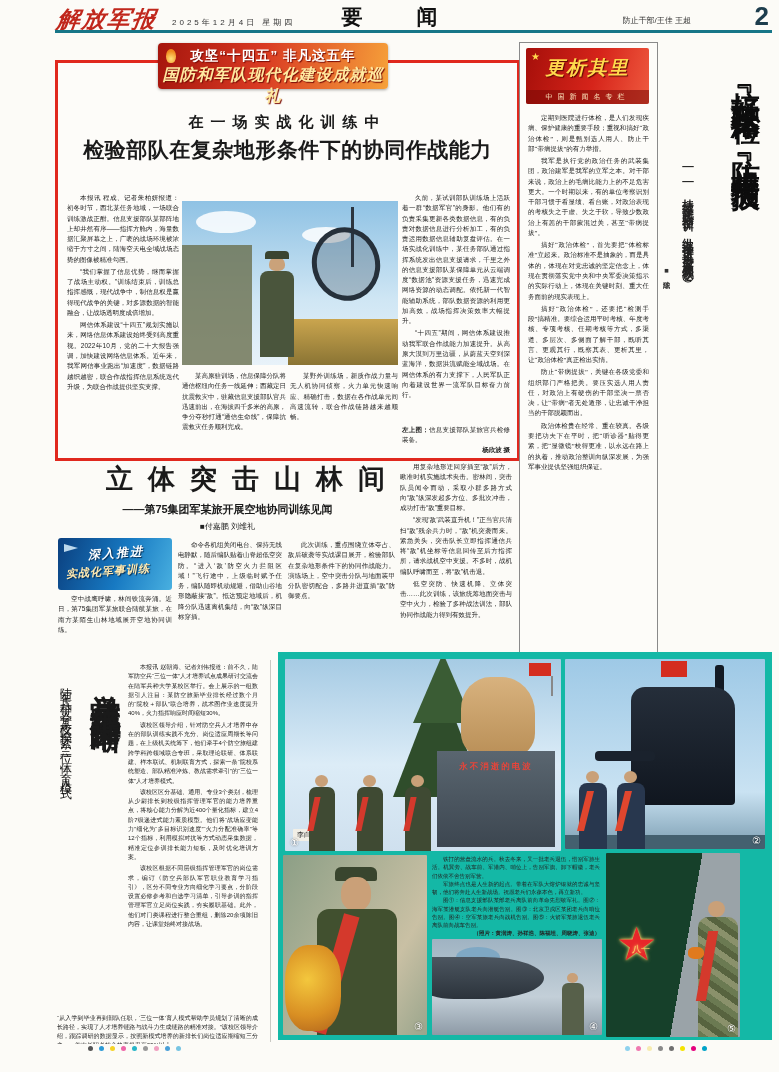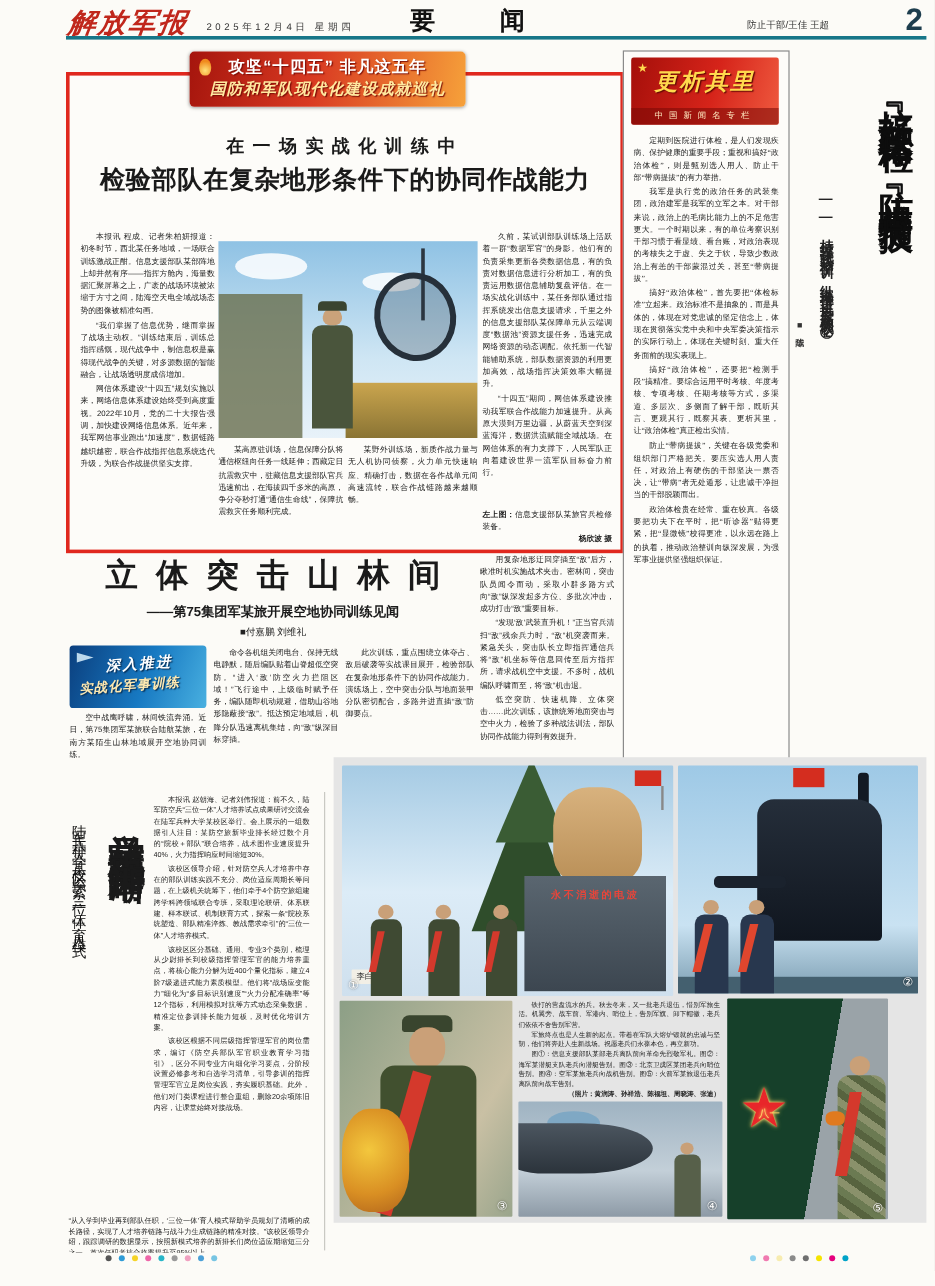--- a/index.html
+++ b/index.html
@@ -19,21 +19,21 @@
   .news{font-size:6.5px;line-height:1.58;text-align:justify;color:#222;}
   .news p{margin:0 0 2px 0;text-indent:2em;}
   .v{writing-mode:vertical-rl;text-orientation:upright;}
   
   .leadbox{left:55px;top:60px;width:459px;height:395px;border:3px solid #e0281e;background:#fdfcf9;}
   .banner{left:100px;top:-20px;width:230px;height:46px;border-radius:4px;
           background:linear-gradient(100deg,#a5150d,#d93a22 45%,#f6a13a);
           box-shadow:0 1px 3px rgba(0,0,0,.35);text-align:center;}
   .banner .l1{margin-top:4px;font-size:13.5px;font-weight:900;color:#fff;letter-spacing:1px;
           text-shadow:1px 1px 1px #7a0c05;}
-  .banner .l2{font-size:13px;font-family:Liberation Mono, monospace;font-weight:bold;font-style:italic;
+  .banner .l2{font-size:16px;font-family:Liberation Mono, monospace;font-weight:bold;font-style:italic;
           color:#ffe9a0;letter-spacing:1px;text-shadow:1px 1px 1px #7a0c05;}
   .flame{position:absolute;left:8px;top:6px;width:10px;height:14px;border-radius:50% 50% 45% 45%;
           background:radial-gradient(circle at 50% 70%,#ffe27a,#f08a1d 70%);}
   .kicker{left:0;top:50px;width:100%;text-align:center;font-size:15px;font-weight:bold;
           letter-spacing:7px;font-family:"Liberation Serif",serif;}
   .headline1{left:0;top:73px;width:100%;text-align:center;font-size:21px;font-weight:900;
           letter-spacing:.5px;}
   .lead-col1{left:9px;top:130px;width:112px;height:256px;}
   .lead-photo{left:124px;top:138px;width:216px;height:164px;overflow:hidden;
           background:linear-gradient(#8fc2e4,#cfe6f4 60%,#e8f2f9);}
@@ -51,21 +51,21 @@
   .rig{position:absolute;right:0;bottom:0;width:110px;height:46px;
         background:linear-gradient(#caa54e,#8a7434);}
   .soldier1{position:absolute;left:78px;bottom:8px;width:34px;height:86px;border-radius:8px 8px 0 0;
         background:#4a553c;}
   .soldier1:before{content:"";position:absolute;left:9px;top:-14px;width:16px;height:14px;
         border-radius:50% 50% 40% 40%;background:#caa27a;}
   .soldier1:after{content:"";position:absolute;left:5px;top:-20px;width:24px;height:8px;
         border-radius:4px 4px 0 0;background:#3a4430;}
   .doorframe{position:absolute;left:0;bottom:0;width:70px;height:120px;background:#6a6f4e;opacity:.8;}
   
-  .t-headline{left:55px;top:461px;width:345px;text-align:center;font-family:"Liberation Serif",serif;
+  .t-headline{left:55px;top:461px;width:345px;text-align:right;font-family:"Liberation Serif",serif;
         font-size:27px;font-weight:bold;letter-spacing:15px;padding-left:15px;box-sizing:border-box;}
   .t-sub{left:55px;top:502px;width:345px;text-align:center;font-size:11px;font-weight:bold;}
   .t-byline{left:55px;top:521px;width:345px;text-align:center;font-size:8px;color:#222;}
   .badge{left:58px;top:538px;width:114px;height:52px;border-radius:3px;overflow:hidden;
         background:linear-gradient(110deg,#0b3f7e,#1779c2 55%,#49b0e0);}
   .badge .b1{margin:6px 0 0 30px;font-size:12px;font-weight:900;font-style:italic;color:#fff;
         letter-spacing:2px;text-shadow:1px 1px 1px #062c52;transform:rotate(-4deg);}
   .badge .b2{margin:2px 0 0 8px;font-size:11px;font-weight:900;font-style:italic;color:#ffe9b0;
         letter-spacing:1px;text-shadow:1px 1px 1px #062c52;transform:rotate(-4deg);}
   .jet{position:absolute;left:6px;top:6px;width:0;height:0;border-left:14px solid #cfe8f7;
@@ -95,21 +95,21 @@
   
   .a-kicker{left:57px;top:678px;height:342px;font-size:12px;font-family:"Liberation Serif",serif;
         letter-spacing:5px;color:#111;}
   .a-headline{left:84px;top:670px;height:350px;font-size:31px;font-weight:900;letter-spacing:3px;}
   .a-body{left:128px;top:663px;width:130px;height:350px;overflow:hidden;font-size:6px;line-height:1.55;}
   .a-body p{margin:0 0 2px;text-indent:2em;}
   .a-footer{left:57px;top:1014px;width:201px;height:30px;font-size:6px;line-height:1.5;
         text-align:justify;overflow:hidden;}
   .divider-v{left:270px;top:660px;width:1px;height:382px;background:#c9c9c3;}
   
-  .panel{left:278px;top:631px;width:494px;height:388px;background:#e5e5e5;}
+  .panel{left:278px;top:652px;width:494px;height:388px;background:#14b8a6;}
   .ph{position:absolute;overflow:hidden;border-radius:1px;}
   .ph .num{position:absolute;right:4px;bottom:3px;color:#fff;font-size:10px;
         text-shadow:0 0 2px rgba(0,0,0,.7);}
   .ph1{left:7px;top:7px;width:276px;height:192px;background:linear-gradient(#a6cbe4,#dcecf7 55%,#cfe0ee);}
   .ph1 .num{right:auto;left:5px;}
   .tree{position:absolute;left:108px;top:18px;width:0;height:0;border-left:46px solid transparent;
         border-right:46px solid transparent;border-bottom:120px solid #2f4d2b;}
   .tree2{position:absolute;left:128px;top:-6px;width:0;height:0;border-left:30px solid transparent;
         border-right:30px solid transparent;border-bottom:70px solid #3a5c34;}
   .statue{position:absolute;right:26px;top:18px;width:74px;height:80px;border-radius:40% 45% 30% 30%;

